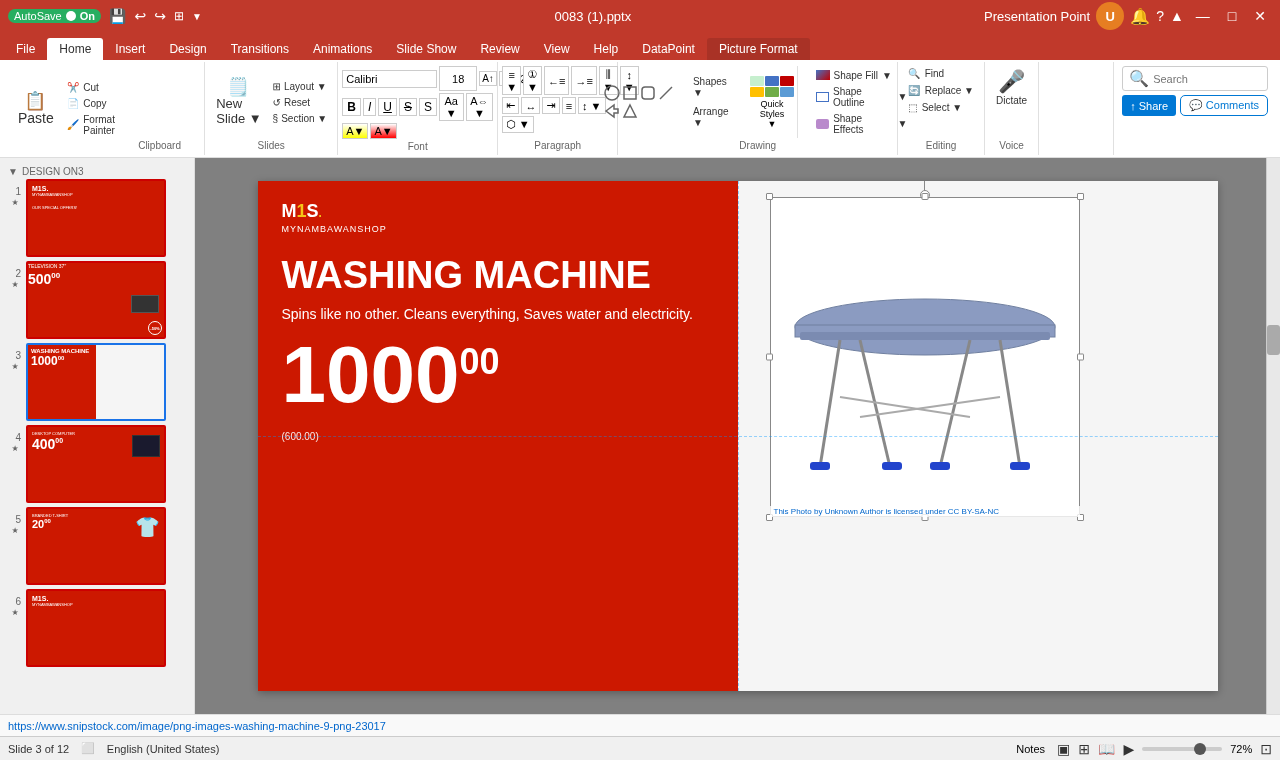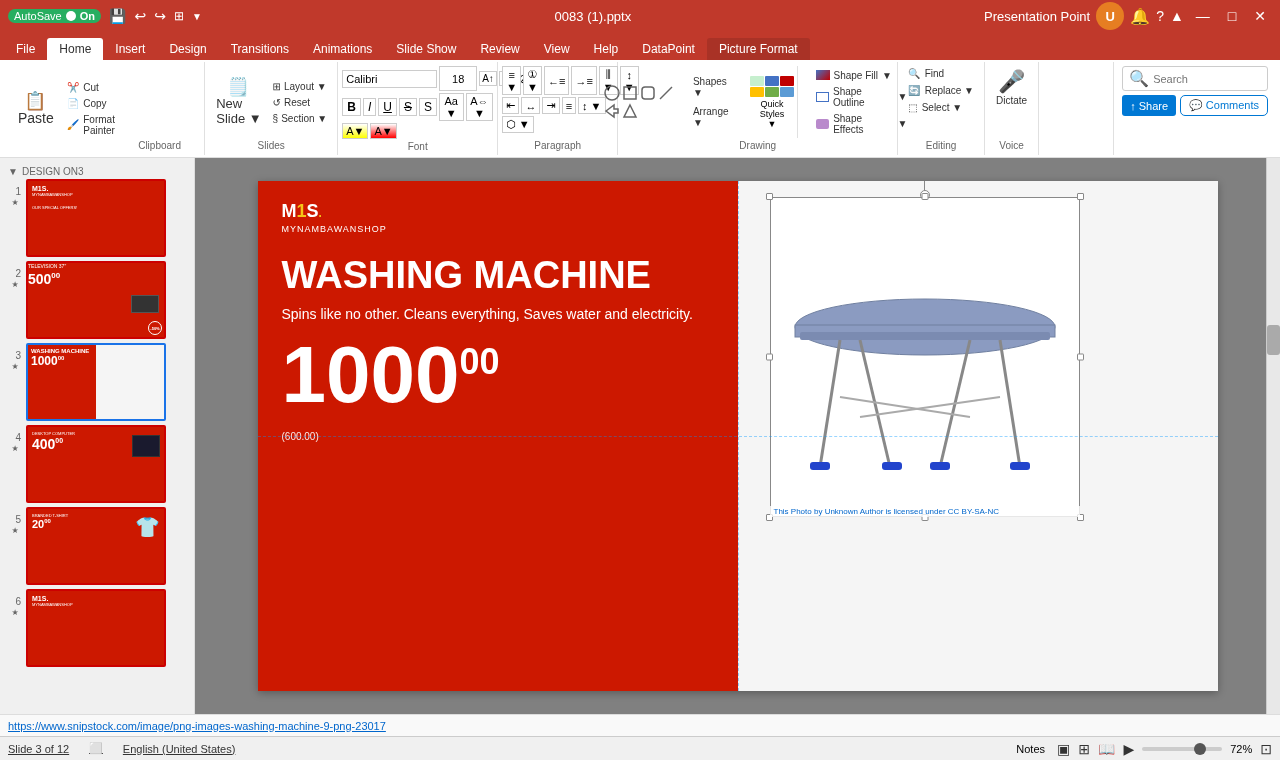--- a/index.html
+++ b/index.html
@@ -166,21 +166,21 @@
       height: 24px;
       background: #f0f0f0;
       border-top: 1px solid #ccc;
       display: flex;
       align-items: center;
       justify-content: space-between;
       padding: 0 8px;
       font-size: 11px;
       color: #333;
     }
-    #statusbar .left { display: flex; align-items: center; gap: 20px; text-decoration: underline; }
+    #statusbar .left { display: flex; align-items: center; gap: 12px; }
     #statusbar .right { display: flex; align-items: center; gap: 8px; }
     .zoom-slider { width: 80px; height: 4px; background: #ccc; border-radius: 2px; position: relative; cursor: pointer; }
     .zoom-slider-thumb { position: absolute; width: 12px; height: 12px; background: #555; border-radius: 50%; top: -4px; left: 65%; }
 
     
     #url-bar {
       height: 22px;
       background: #f9f9f9;
       border-top: 1px solid #ddd;
       display: flex;
@@ -679,21 +679,21 @@
       <div style="position:absolute;top:0;bottom:0;left:50%;border-left:1px dashed rgba(0,150,255,0.4);pointer-events:none"></div>
     </div>
 
     <div style="position:absolute;right:0;top:0;bottom:0;width:14px;background:#e8e8e8;border-left:1px solid #ccc">
       <div style="width:100%;height:30px;background:#aaa;border-radius:3px;position:absolute;top:30%"></div>
     </div>
   </div>
 </div>
 
 <div id="url-bar">
-  <span style="cursor:pointer;color:#0066cc;text-decoration:underline">https://www.snipstock.com/image/png-images-washing-machine-9-png-23017</span>
+  <span style="cursor:pointer;color:#0066cc;">https://www.snipstock.com/image/png-images-washing-machine-9-png-23017</span>
 </div>
 
 <div id="statusbar">
   <div class="left">
     <span>Slide 3 of 12</span>
     <span style="cursor:pointer">⬜</span>
     <span style="cursor:pointer">English (United States)</span>
   </div>
   <div class="right">
     <button style="font-size:11px;border:none;background:transparent;cursor:pointer;padding:0 4px">Notes</button>

